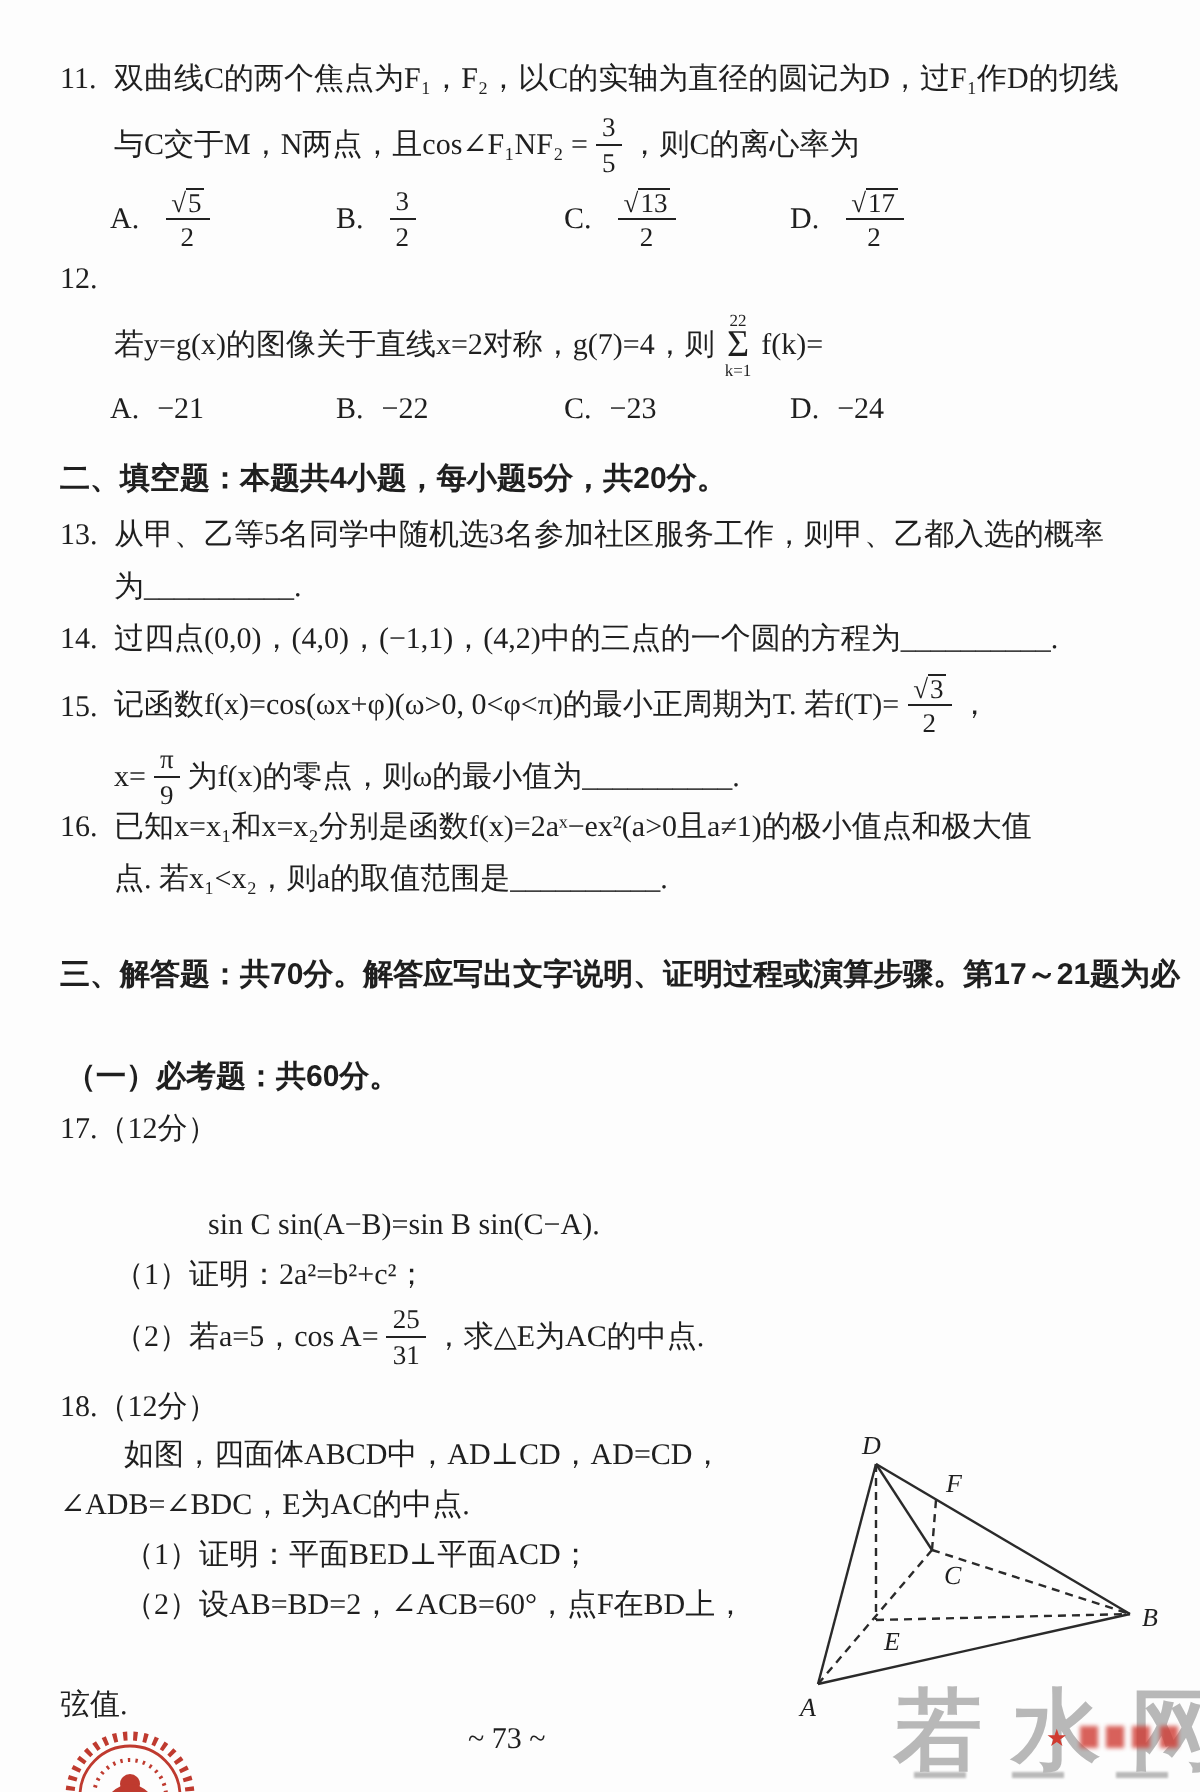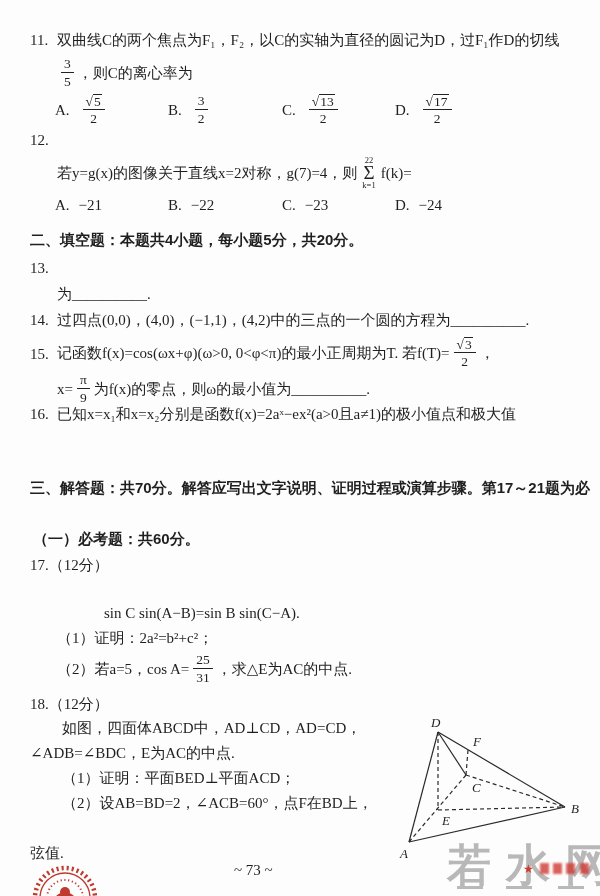--- a/index.html
+++ b/index.html
@@ -30,20 +30,21 @@
   svg{display:block;}
 </style>
 </head>
 <body>
 
 <div class="page">
 
   <div class="ln" style="left:30px;top:30px">11.</div>
   <div class="ln" style="left:57px;top:30px">双曲线C的两个焦点为F₁，F₂，以C的实轴为直径的圆记为D，过F₁作D的切线</div>
   <div class="ln m" style="left:57px;top:56px;height:34px">
+    <span>与C交于M，N两点，且cos∠F₁NF₂ =</span>
     <span class="frac">
       <span class="fn">3</span>
       <span class="fd">5</span>
     </span>
     <span>，则C的离心率为</span>
   </div>
   <div class="ln optrow" style="left:55px;top:92px;width:545px;height:36px">
     <span class="opt" style="left:0">
       <span>A.</span>
       <span class="frac">
@@ -108,20 +109,21 @@
       </span>
     <span class="opt" style="left:340px">
         <span>D.</span>
         <span>−24</span>
       </span>
   </div>
 
   <div class="ln sec" style="left:30px;top:230px">二、填空题：本题共4小题，每小题5分，共20分。</div>
 
   <div class="ln" style="left:30px;top:258px">13.</div>
+  <div class="ln" style="left:57px;top:258px">从甲、乙等5名同学中随机选3名参加社区服务工作，则甲、乙都入选的概率</div>
   <div class="ln" style="left:57px;top:284px">为__________.</div>
 
   <div class="ln" style="left:30px;top:310px">14.</div>
   <div class="ln" style="left:57px;top:310px">过四点(0,0)，(4,0)，(−1,1)，(4,2)中的三点的一个圆的方程为__________.</div>
 
   <div class="ln" style="left:30px;top:344px">15.</div>
   <div class="ln m" style="left:57px;top:334px;height:38px">
     <span>记函数f(x)=cos(ωx+φ)(ω&gt;0, 0&lt;φ&lt;π)的最小正周期为T. 若f(T)=</span>
     <span class="frac">
       <span class="fn">
@@ -136,20 +138,21 @@
     <span>x=</span>
     <span class="frac">
       <span class="fn">π</span>
       <span class="fd">9</span>
     </span>
     <span>为f(x)的零点，则ω的最小值为__________.</span>
   </div>
 
   <div class="ln" style="left:30px;top:404px">16.</div>
   <div class="ln" style="left:57px;top:404px">已知x=x₁和x=x₂分别是函数f(x)=2aˣ−ex²(a&gt;0且a≠1)的极小值点和极大值</div>
+  <div class="ln" style="left:57px;top:430px">点. 若x₁&lt;x₂，则a的取值范围是__________.</div>
 
   <div class="ln sec" style="left:30px;top:478px">三、解答题：共70分。解答应写出文字说明、证明过程或演算步骤。第17～21题为必</div>
   <div class="ln sec" style="left:33px;top:529px">（一）必考题：共60分。</div>
 
   <div class="ln" style="left:30px;top:555px">17.（12分）</div>
   <div class="ln" style="left:104px;top:603px">sin C sin(A−B)=sin B sin(C−A).</div>
   <div class="ln" style="left:57px;top:628px">（1）证明：2a²=b²+c²；</div>
   <div class="ln m" style="left:57px;top:650px;height:38px">
     <span>（2）若a=5，cos A=</span>
     <span class="frac">

